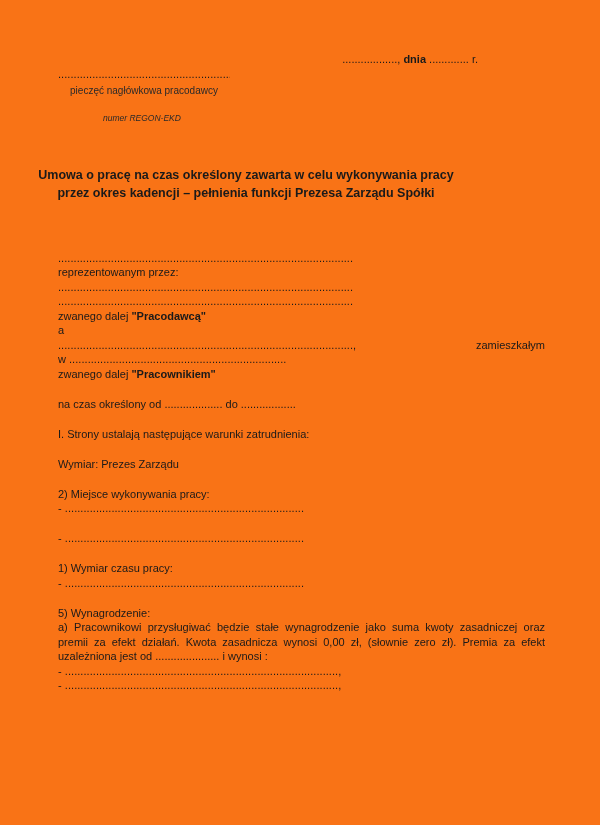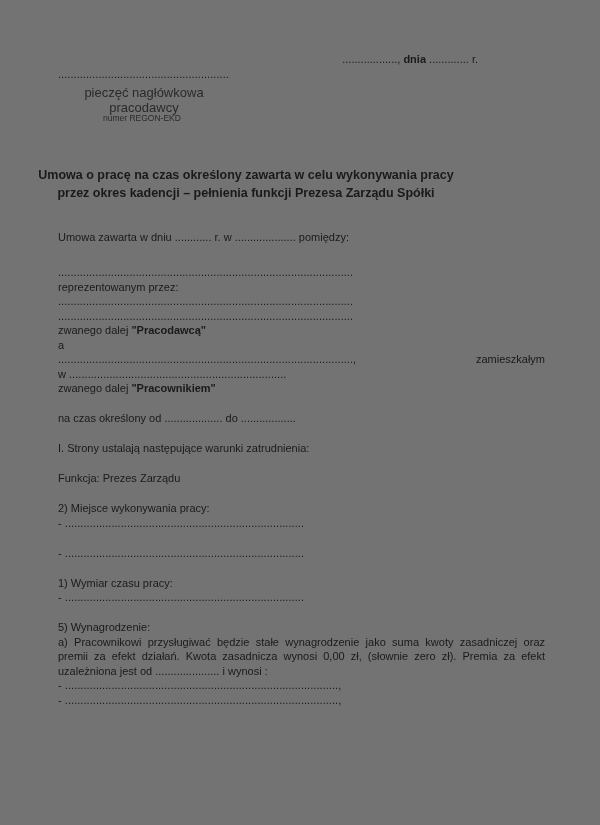--- a/index.html
+++ b/index.html
@@ -4,21 +4,21 @@
 <style>
   html, body {
     margin: 0;
     padding: 0;
     background: #ffffff;
   }
   .page {
     position: relative;
     width: 600px;
     height: 825px;
-    background: #737373;
+    background: #f97316;
     color: #1a1a1a;
     font-family: "Liberation Sans", sans-serif;
     font-size: 11px;
     overflow: hidden;
   }
   
   .date-line {
     position: absolute;
     top: 53px;
     right: 122px;
@@ -34,29 +34,30 @@
     white-space: nowrap;
     font-size: 11px;
     letter-spacing: 0.2px;
   }
   .stamp-caption {
     position: absolute;
     top: 85px;
     left: 58px;
     width: 172px;
     text-align: center;
-    font-size: 13px;
+    font-size: 10px;
     color: #2a2a2a;
   }
   .regon-label {
     position: absolute;
     top: 113px;
     left: 103px;
     font-size: 8.5px;
     color: #2a2a2a;
+    font-style: italic;
   }
   
   .doc-title {
     position: absolute;
     top: 166px;
     left: 0;
     width: 492px;
     text-align: center;
     font-weight: bold;
     font-size: 12.5px;
@@ -106,21 +107,20 @@
   <div class="stamp-caption">pieczęć nagłówkowa pracodawcy</div>
   <div class="regon-label">numer REGON-EKD</div>
 
   <div class="doc-title">
     <div>Umowa o pracę na czas określony zawarta w celu wykonywania pracy</div>
     <div>przez okres kadencji – pełnienia funkcji Prezesa Zarządu Spółki</div>
   </div>
 
   <div class="body">
 
-    <div class="ln">Umowa zawarta w dniu ............ r. w .................... pomiędzy:</div>
     <div class="gap-lg"></div>
 
     <div class="ln fill">...............................................................................................</div>
     <div class="ln">reprezentowanym przez:</div>
     <div class="ln fill">...............................................................................................</div>
     <div class="ln fill">...............................................................................................</div>
 
     <div class="ln"><span>zwanego dalej </span><span class="b">"Pracodawcą"</span></div>
 
     <div class="ln">a</div>
@@ -134,21 +134,21 @@
 
     <div class="ln"><span>zwanego dalej </span><span class="b">"Pracownikiem"</span></div>
 
     <div class="gap"></div>
     <div class="ln">na czas określony od ................... do ..................</div>
 
     <div class="gap"></div>
     <div class="ln">I. Strony ustalają następujące warunki zatrudnienia:</div>
 
     <div class="gap"></div>
-    <div class="ln">Funkcja: Prezes Zarządu</div>
+    <div class="ln">Wymiar: Prezes Zarządu</div>
 
     <div class="gap"></div>
     <div class="ln">2) Miejsce wykonywania pracy:</div>
     <div class="ln fill">- .............................................................................</div>
 
     <div class="gap"></div>
     <div class="ln fill">- .............................................................................</div>
 
     <div class="gap"></div>
     <div class="ln">1) Wymiar czasu pracy:</div>

